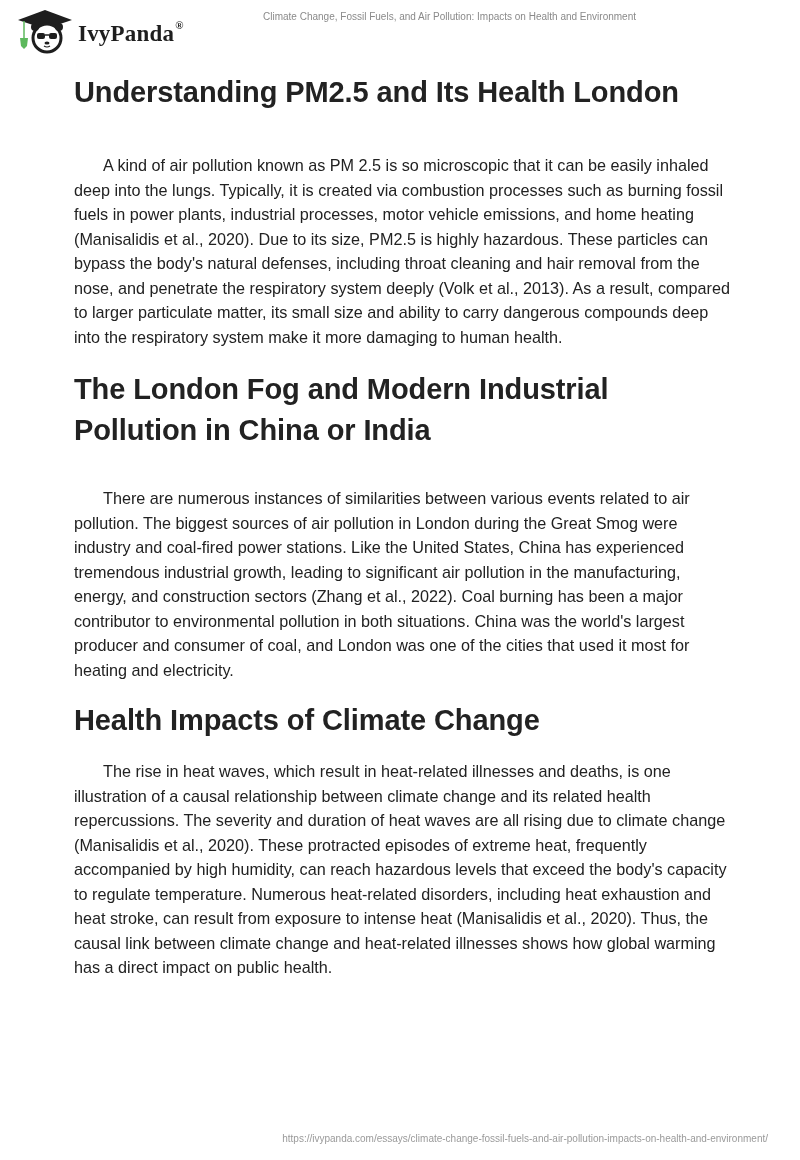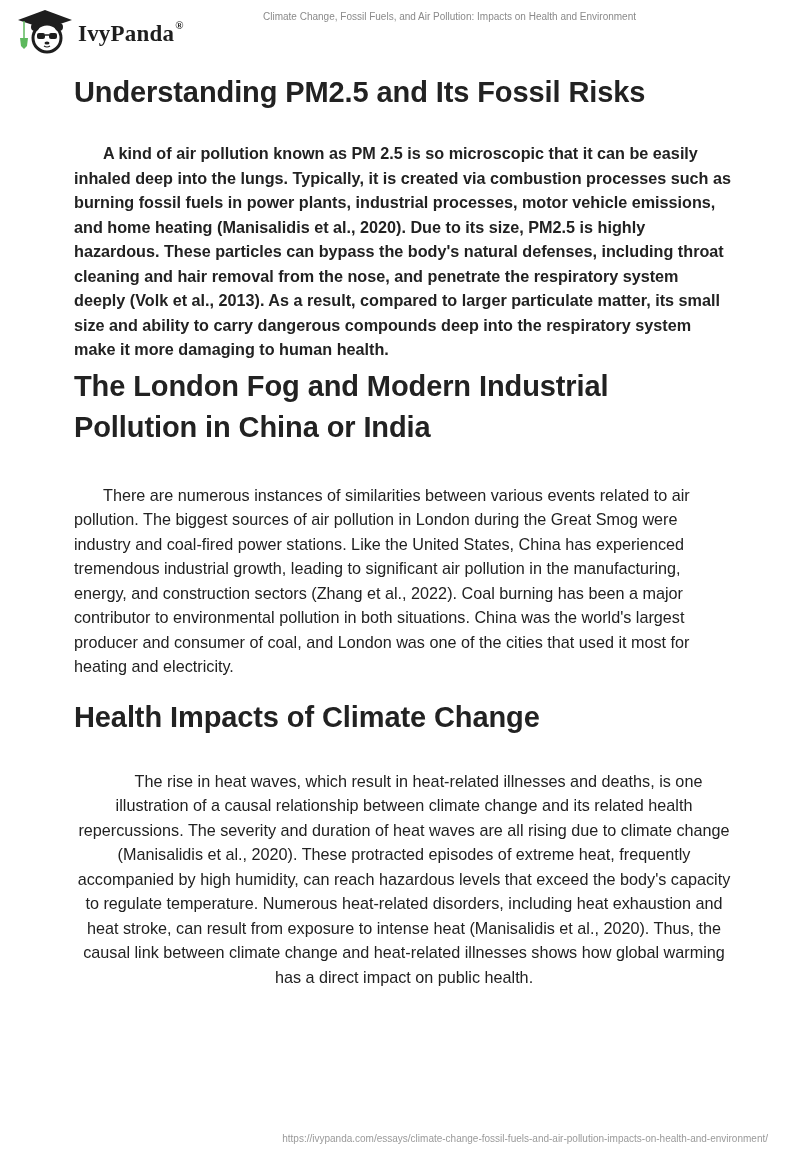--- a/index.html
+++ b/index.html
@@ -72,25 +72,25 @@
       letter-spacing: -0.1px;
     }
     p {
       font-size: 16.2px;
       line-height: 24.5px;
       margin: 0;
       text-indent: 29px;
       color: #222222;
     }
     .sec1-h { margin-top: 2px; }
-    .sec1-p { margin-top: 28px; font-weight: bold; }
-    .sec2-h { margin-top: 4px; }
+    .sec1-p { margin-top: 40px; }
+    .sec2-h { margin-top: 20px; }
     .sec2-p { margin-top: 35px; }
     .sec3-h { margin-top: 18px; }
-    .sec3-p { margin-top: 31px; text-align: center; }
+    .sec3-p { margin-top: 18px; }
     .footer-url {
       position: absolute;
       right: 32px;
       top: 1133px;
       font-size: 10px;
       color: #9a9a9a;
       white-space: nowrap;
     }
   </style>
 </head>
@@ -119,21 +119,21 @@
         <ellipse cx="31" cy="35" rx="2.5" ry="1.6" fill="#1e1e1e"></ellipse>
         <path d="M28,38 Q31,40 34,38" stroke="#1e1e1e" stroke-width="1.2" fill="none"></path>
       </svg>
     </div>
     <span class="logo-text"><span>IvyPanda</span><sup>®</sup></span>
   </div>
   <div class="doc-title">Climate Change, Fossil Fuels, and Air Pollution: Impacts on Health and Environment</div>
 </div>
 
 <div class="content">
-  <h2 class="sec1-h">Understanding PM2.5 and Its Fossil Risks</h2>
+  <h2 class="sec1-h">Understanding PM2.5 and Its Health London</h2>
   <p class="sec1-p">A kind of air pollution known as PM 2.5 is so microscopic that it can be easily inhaled deep into the lungs. Typically, it is created via combustion processes such as burning fossil fuels in power plants, industrial processes, motor vehicle emissions, and home heating (Manisalidis et al., 2020). Due to its size, PM2.5 is highly hazardous. These particles can bypass the body's natural defenses, including throat cleaning and hair removal from the nose, and penetrate the respiratory system deeply (Volk et al., 2013). As a result, compared to larger particulate matter, its small size and ability to carry dangerous compounds deep into the respiratory system make it more damaging to human health.</p>
 
   <h2 class="sec2-h">The London Fog and Modern Industrial Pollution in China or India</h2>
   <p class="sec2-p">There are numerous instances of similarities between various events related to air pollution. The biggest sources of air pollution in London during the Great Smog were industry and coal-fired power stations. Like the United States, China has experienced tremendous industrial growth, leading to significant air pollution in the manufacturing, energy, and construction sectors (Zhang et al., 2022). Coal burning has been a major contributor to environmental pollution in both situations. China was the world's largest producer and consumer of coal, and London was one of the cities that used it most for heating and electricity.</p>
 
   <h2 class="sec3-h">Health Impacts of Climate Change</h2>
   <p class="sec3-p">The rise in heat waves, which result in heat-related illnesses and deaths, is one illustration of a causal relationship between climate change and its related health repercussions. The severity and duration of heat waves are all rising due to climate change (Manisalidis et al., 2020). These protracted episodes of extreme heat, frequently accompanied by high humidity, can reach hazardous levels that exceed the body's capacity to regulate temperature. Numerous heat-related disorders, including heat exhaustion and heat stroke, can result from exposure to intense heat (Manisalidis et al., 2020). Thus, the causal link between climate change and heat-related illnesses shows how global warming has a direct impact on public health.</p>
 </div>
 
 <div class="footer-url">https://ivypanda.com/essays/climate-change-fossil-fuels-and-air-pollution-impacts-on-health-and-environment/</div>

